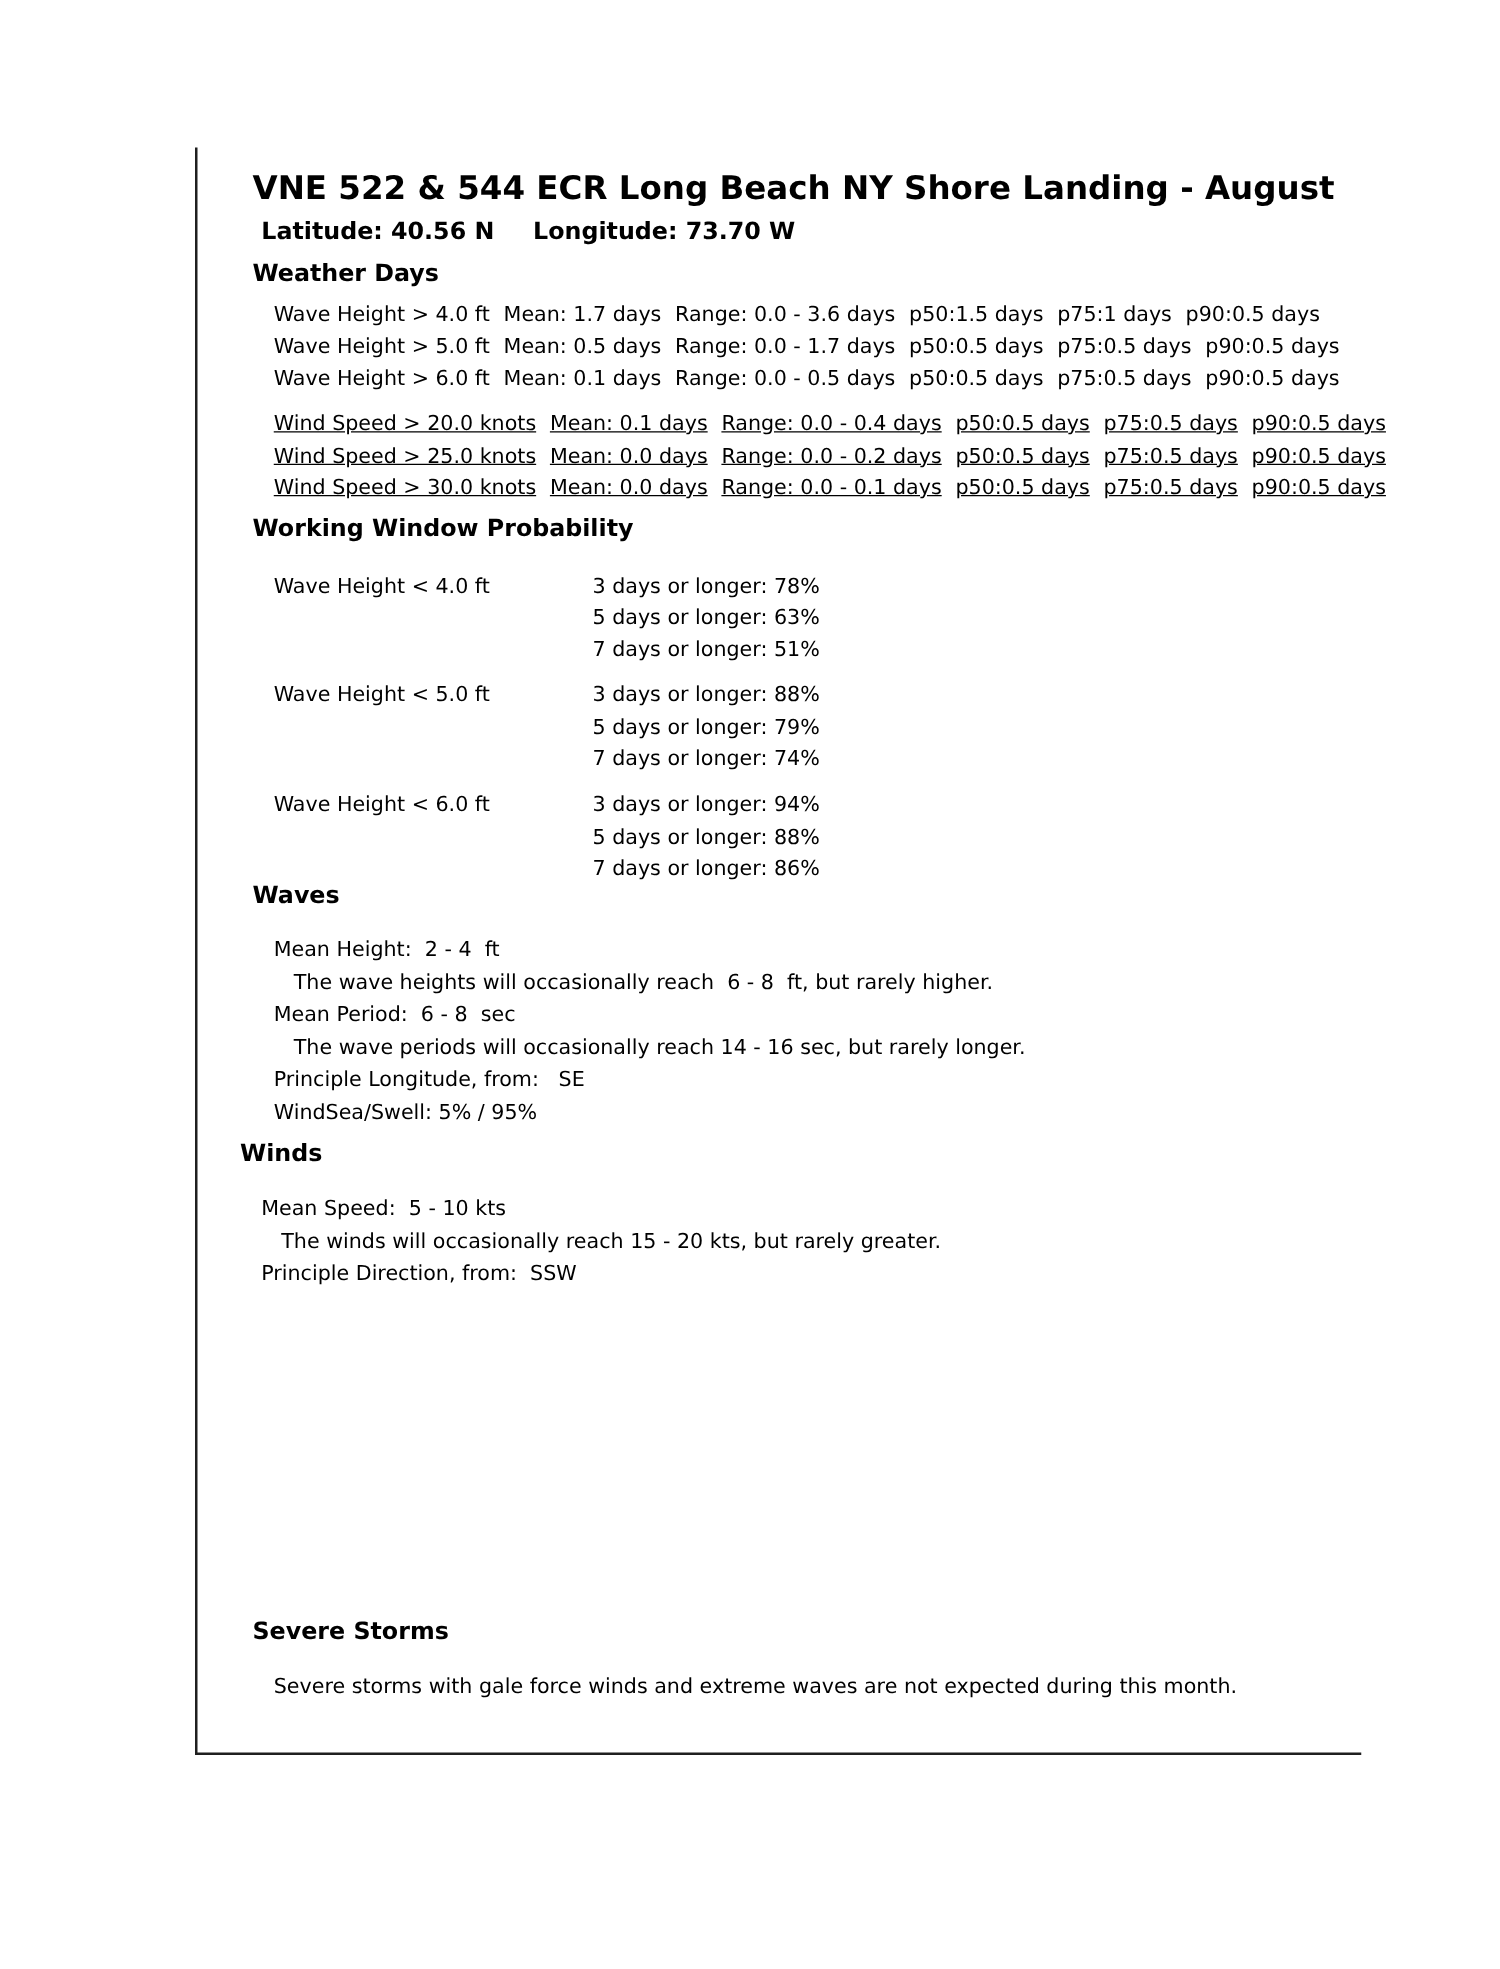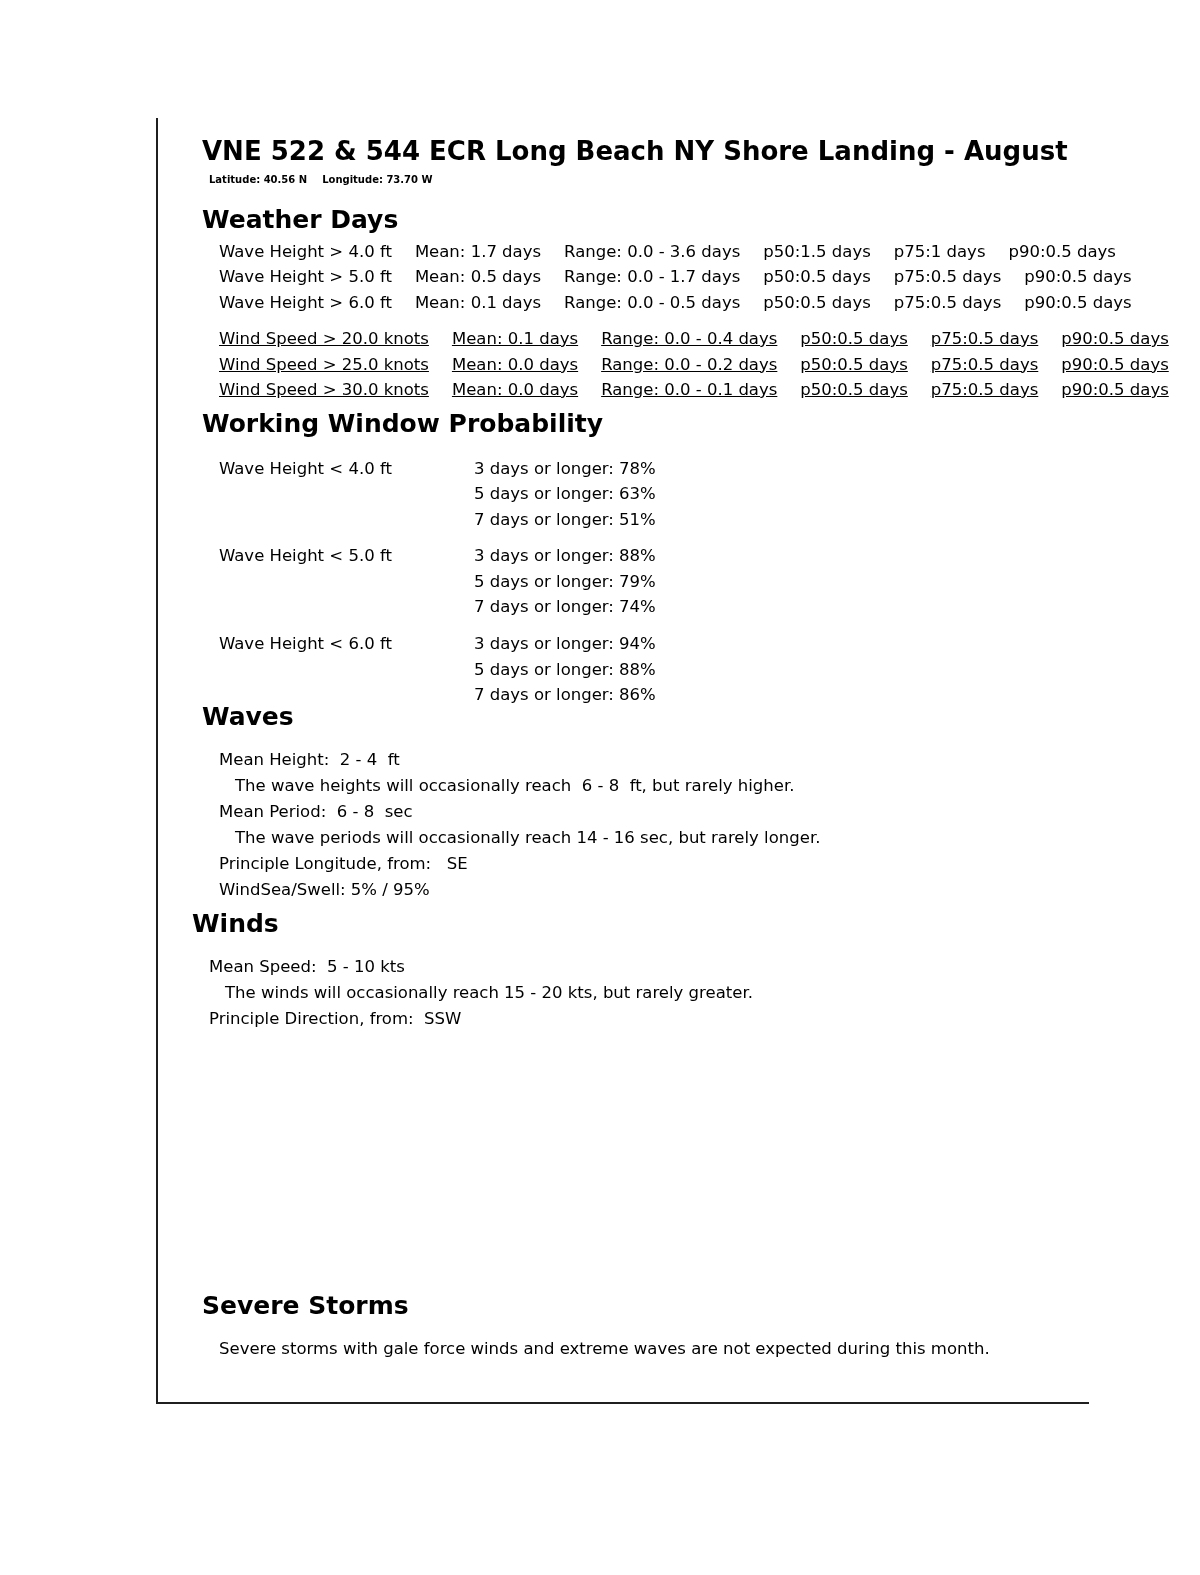--- a/index.html
+++ b/index.html
@@ -24,33 +24,33 @@
     pointer-events: none;
   }
   .abs { position: absolute; }
   #doc-title {
     left: 202px; top: 135px;
     font-size: 26px; font-weight: bold;
     line-height: 32px; white-space: nowrap;
   }
   #coords {
     left: 209px; top: 174px;
-    font-size: 10px; font-weight: bold;
-    display: flex; gap: 15px; white-space: pre-wrap;
+    font-size: 19px; font-weight: bold;
+    display: flex; gap: 31px; white-space: pre-wrap;
   }
   h2.section-heading {
     margin: 0;
-    font-size: 25px; font-weight: bold;
+    font-size: 19px; font-weight: bold;
     line-height: 27.5px; white-space: nowrap;
   }
   .body-text { font-size: 16.5px; }
   #section-weather-days { left: 202px; top: 206px; }
   .wd-rows { margin: 5px 0 0 17px; line-height: 25.5px; }
   .wd-group2 { margin-top: 11px; text-decoration: underline; }
-  .wrow { display: flex; gap: 23px; white-space: pre-wrap; }
+  .wrow { display: flex; gap: 11px; white-space: pre-wrap; }
   #section-wwp { left: 202px; top: 410px; }
   .wwp-groups { margin: 18px 0 0 17px; line-height: 25.6px; }
   .wwp-group { display: flex; margin-bottom: 11px; }
   .wwp-label { width: 255px; white-space: pre-wrap; }
   .wwp-values div { white-space: pre-wrap; }
   #section-waves { left: 202px; top: 703px; }
   #section-winds { left: 192px; top: 910px; }
   #section-severe { left: 202px; top: 1292px; }
   .sec-lines { margin: 16px 0 0 17px; line-height: 26px; }
   .sec-lines div { white-space: pre-wrap; }

